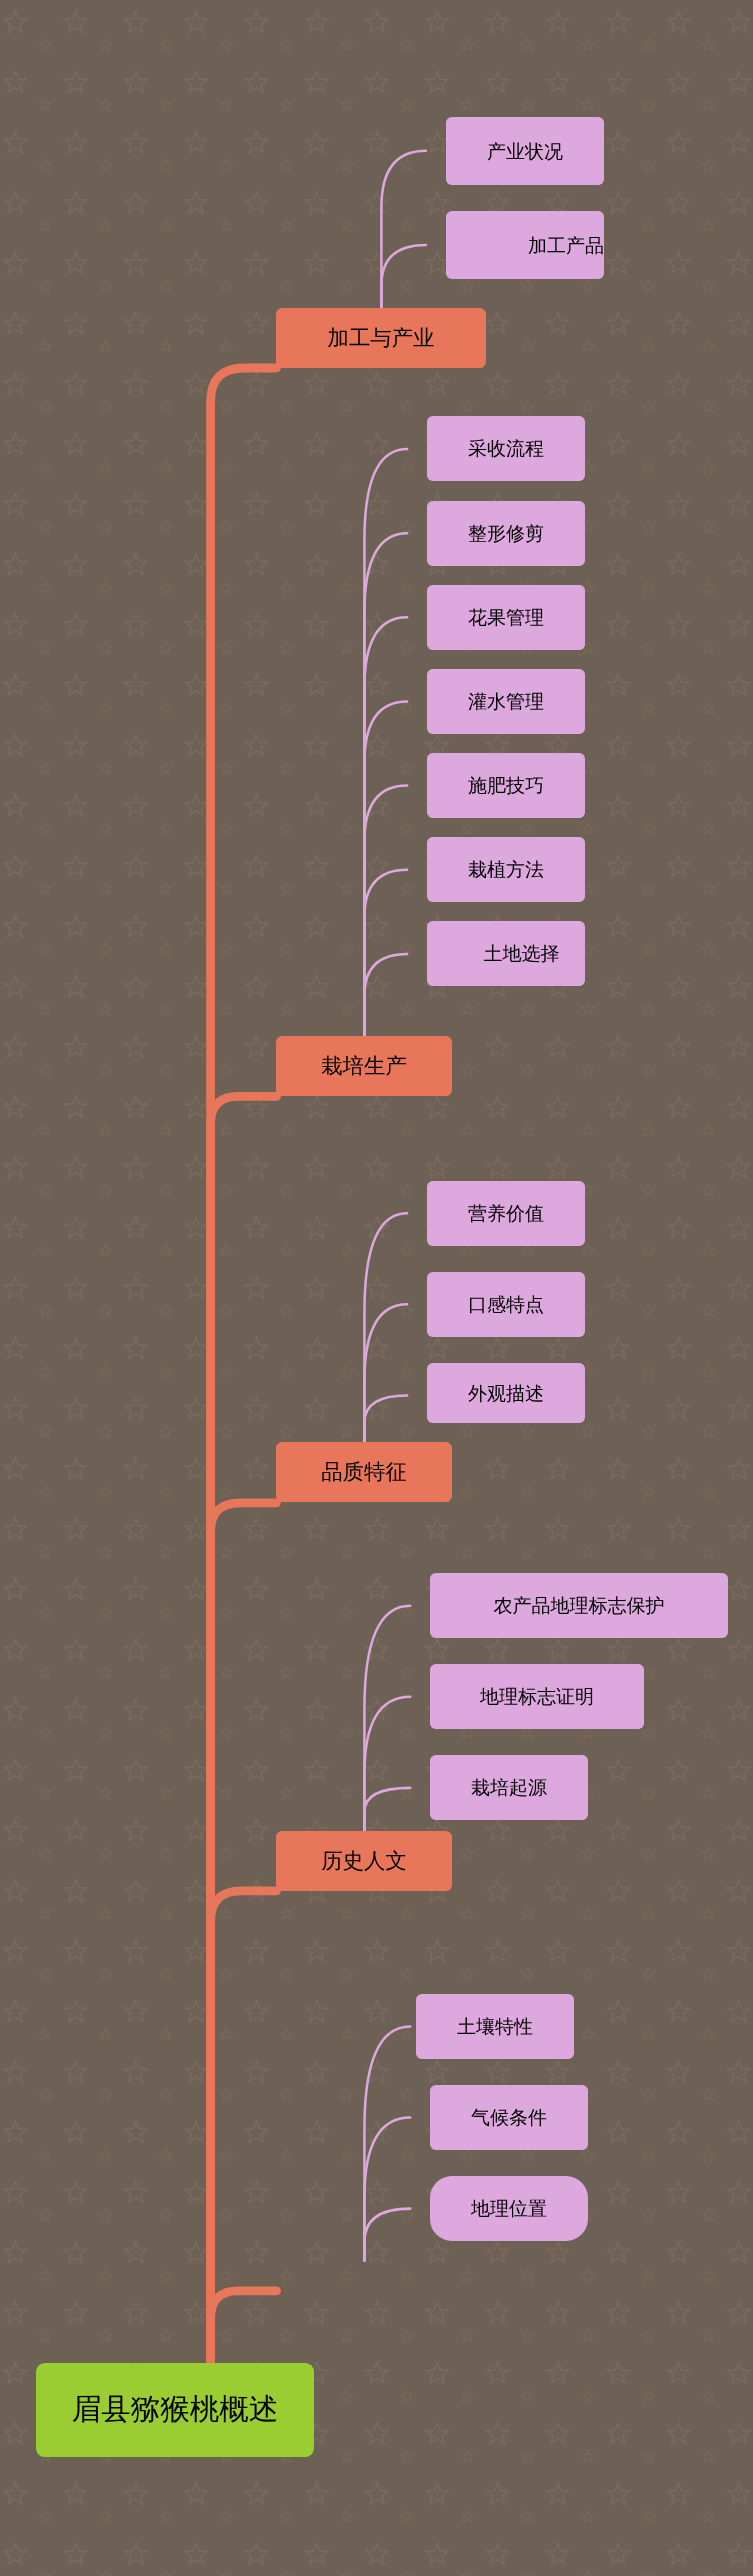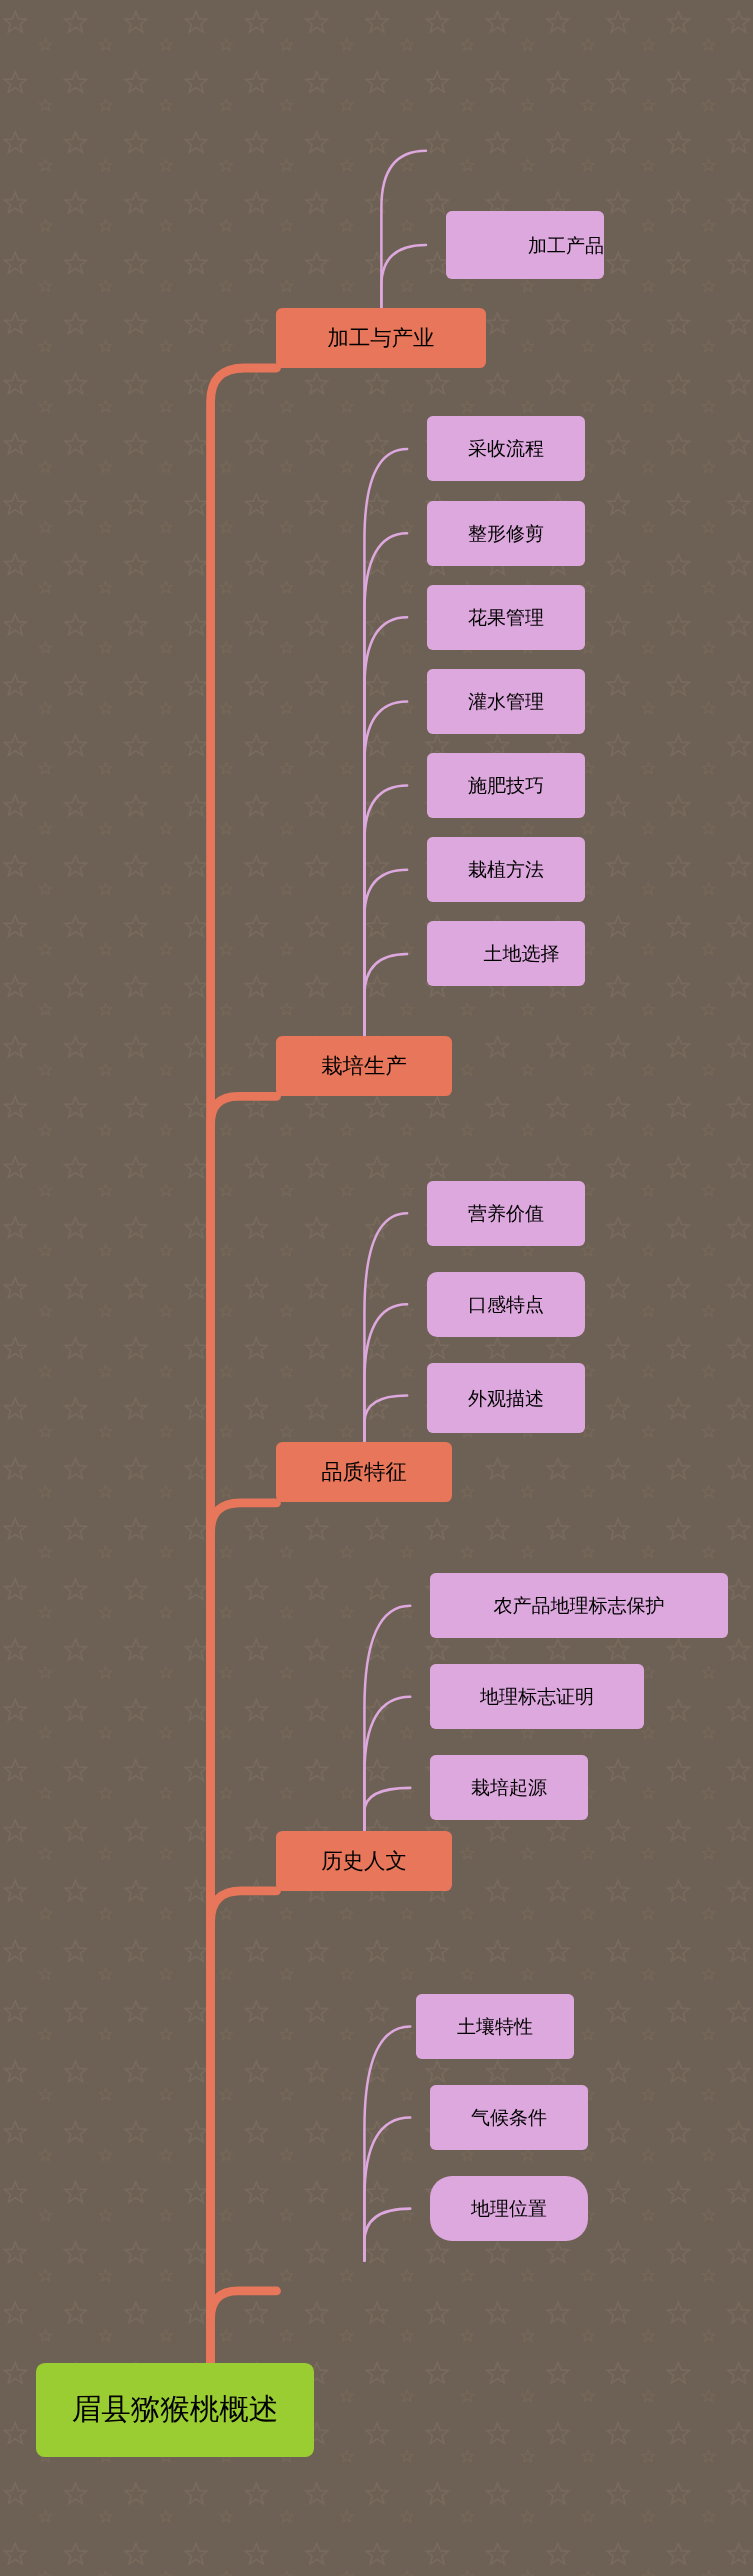--- a/index.html
+++ b/index.html
@@ -115,20 +115,23 @@
     </g>
   </svg>
 
   <div class="node root" style="left:36px;top:2363px;width:278px;height:94px;">
     <span>眉县猕猴桃概述</span>
   </div>
 
   <div class="node branch" style="left:276px;top:308px;width:210px;height:60px;">
     <span>加工与产业</span>
   </div>
+  <div class="node leaf" style="left:446px;top:117px;width:158px;height:68px;">
+    <span>产业状况</span>
+  </div>
   <div class="node leaf" style="left:446px;top:211px;width:158px;height:68px;justify-content:flex-end;">
     <span>加工产品</span>
   </div>
 
   <div class="node branch" style="left:276px;top:1036px;width:176px;height:60px;">
     <span>栽培生产</span>
   </div>
   <div class="node leaf" style="left:427px;top:416px;width:158px;height:65px;">
     <span>采收流程</span>
   </div>
@@ -150,24 +153,24 @@
   <div class="node leaf" style="left:427px;top:921px;width:158px;height:65px;padding-left:31px;">
     <span>土地选择</span>
   </div>
 
   <div class="node branch" style="left:276px;top:1442px;width:176px;height:60px;">
     <span>品质特征</span>
   </div>
   <div class="node leaf" style="left:427px;top:1181px;width:158px;height:65px;">
     <span>营养价值</span>
   </div>
-  <div class="node leaf" style="left:427px;top:1272px;width:158px;height:65px;border-radius:10px;">
+  <div class="node leaf" style="left:427px;top:1272px;width:158px;height:65px;">
     <span>口感特点</span>
   </div>
-  <div class="node leaf" style="left:427px;top:1363px;width:158px;height:70px;">
+  <div class="node leaf" style="left:427px;top:1363px;width:158px;height:60px;">
     <span>外观描述</span>
   </div>
 
   <div class="node branch" style="left:276px;top:1831px;width:176px;height:60px;">
     <span>历史人文</span>
   </div>
   <div class="node leaf" style="left:430px;top:1573px;width:298px;height:65px;">
     <span>农产品地理标志保护</span>
   </div>
   <div class="node leaf" style="left:430px;top:1664px;width:214px;height:65px;">

